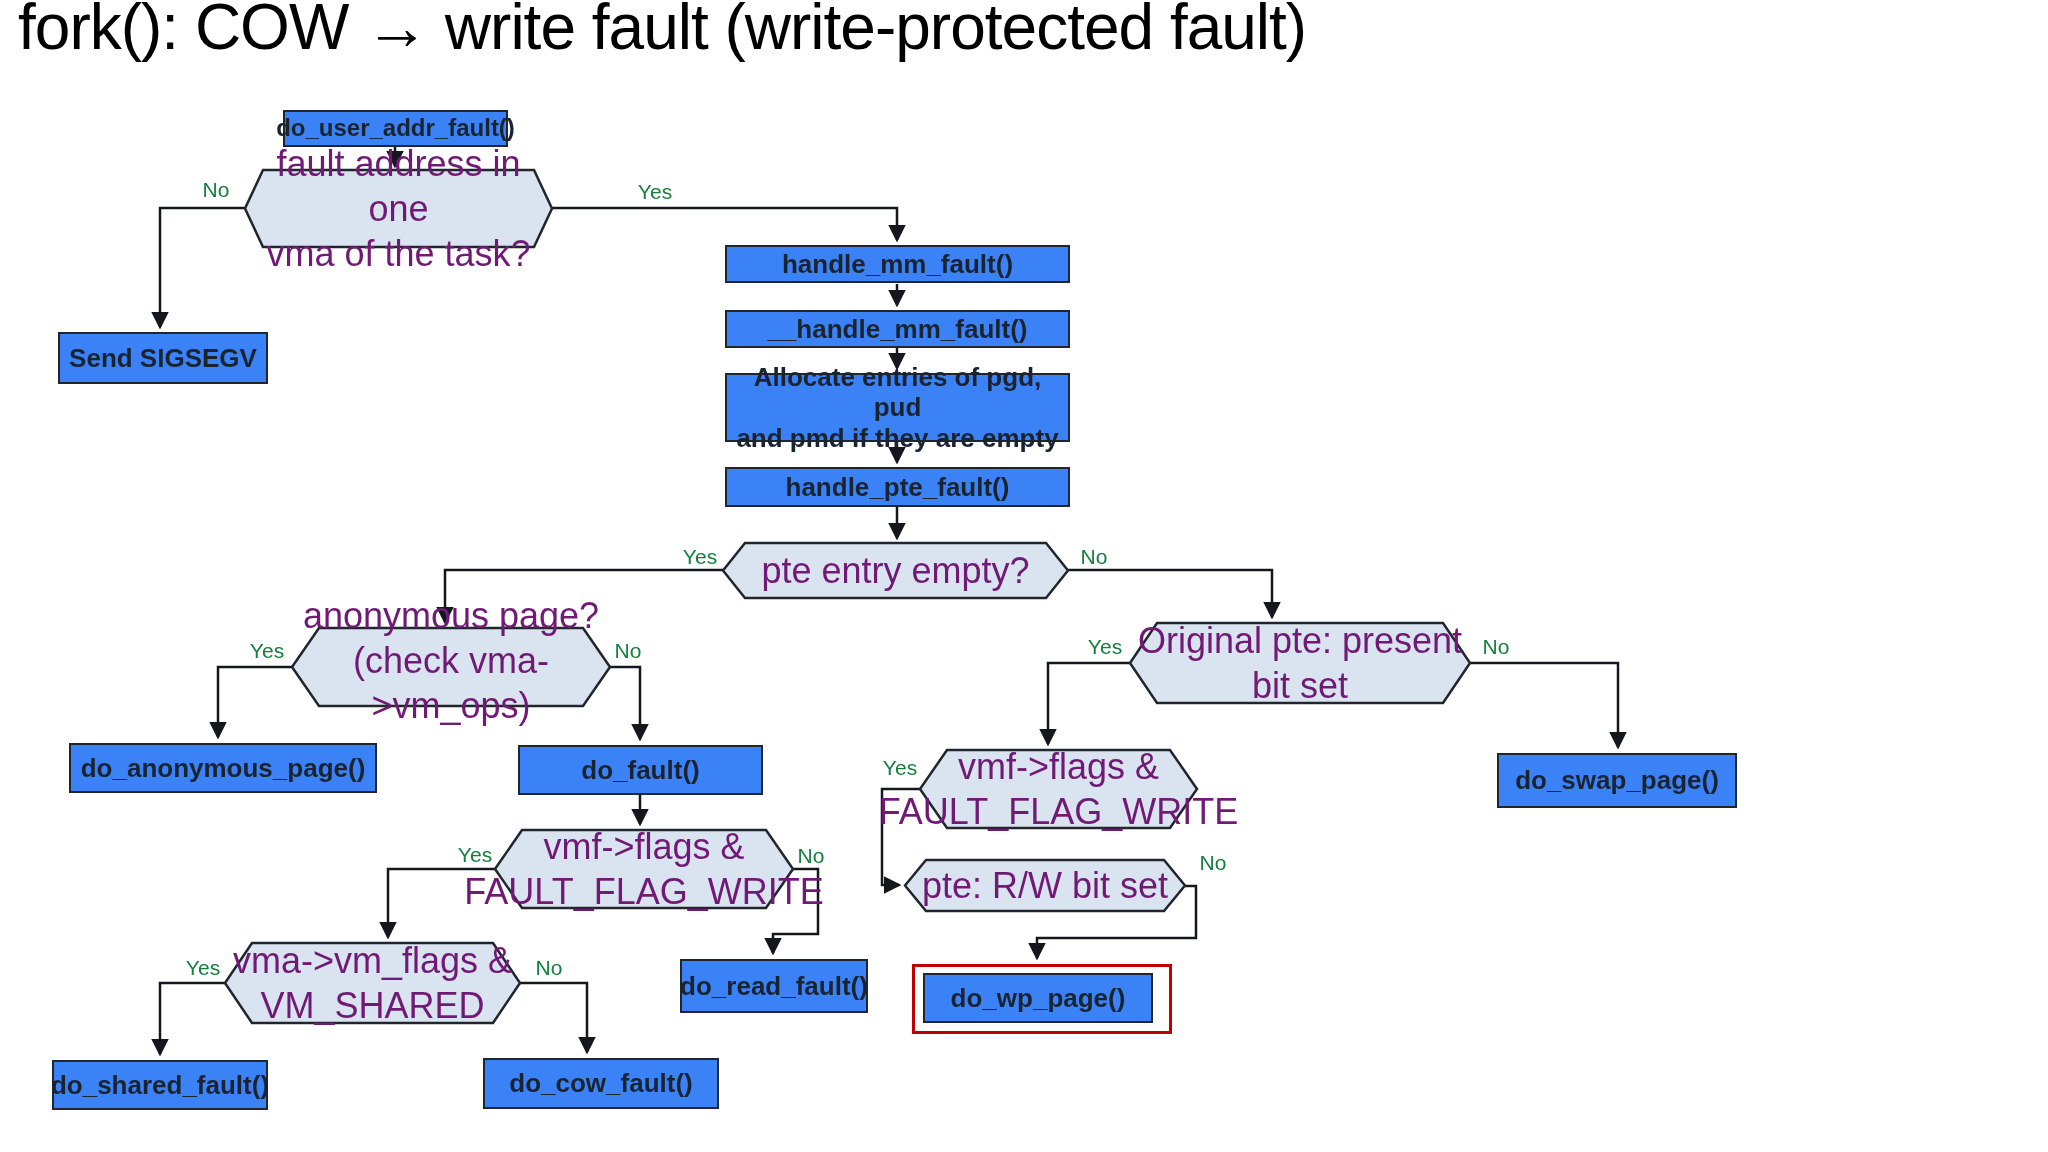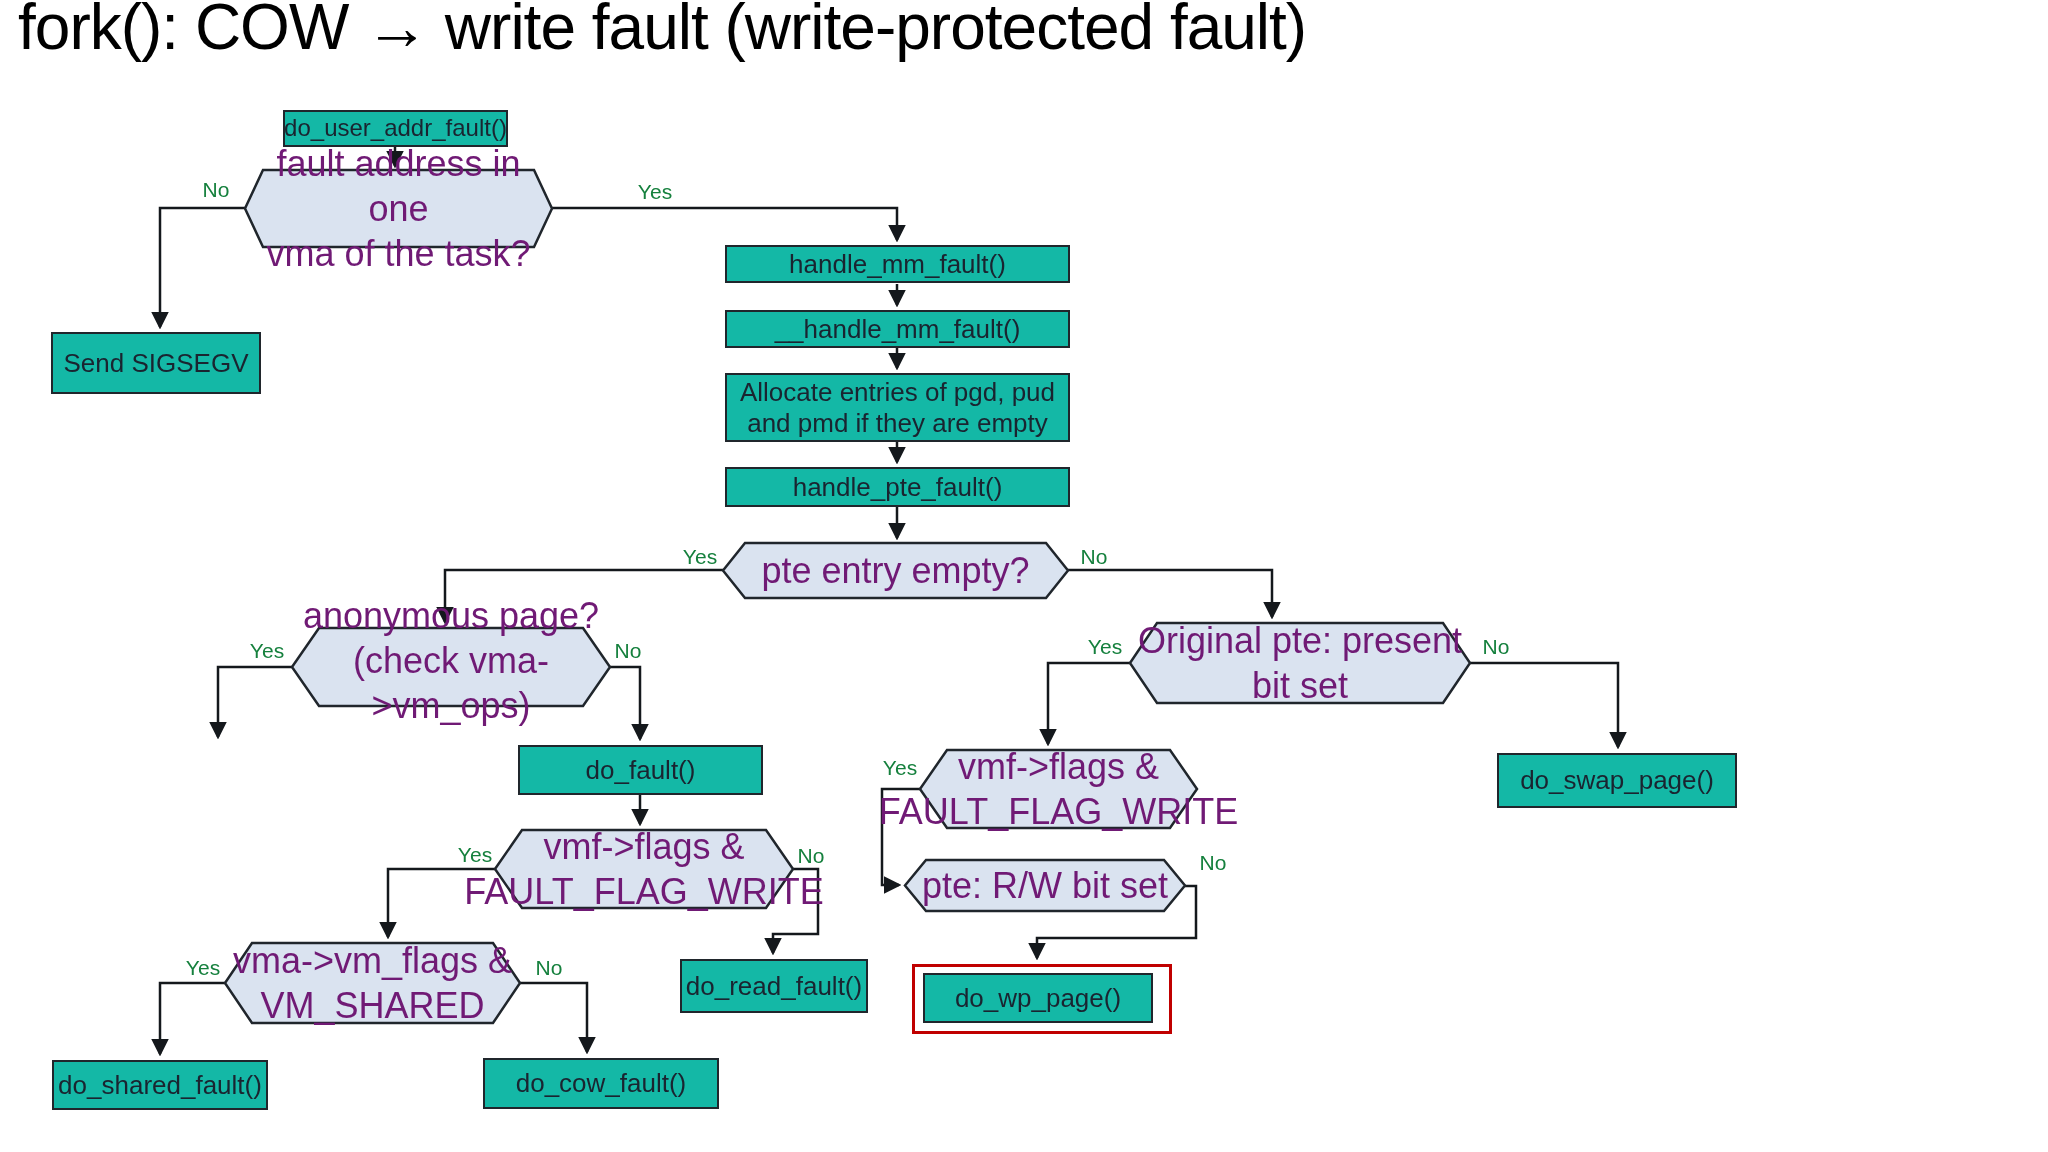--- a/index.html
+++ b/index.html
@@ -1,23 +1,23 @@
 <!DOCTYPE html>
 <html><head>
 <meta charset="utf-8">
 <style>
   html,body{margin:0;padding:0;background:#ffffff;}
   .stage{position:relative;width:2048px;height:1152px;background:#ffffff;overflow:hidden;
          font-family:"Liberation Sans",sans-serif;border-radius:25px;}
   .title{position:absolute;left:18px;top:-10px;margin:0;font-size:64px;font-weight:400;
          letter-spacing:-1px;color:#000;white-space:nowrap;}
   svg.edges{position:absolute;left:0;top:0;width:2048px;height:1152px;}
-  .proc{position:absolute;box-sizing:border-box;background:#14b8a6;border:2px solid #20262c;
+  .proc{position:absolute;box-sizing:border-box;background:#3b82f6;border:2px solid #20262c;
         display:flex;align-items:center;justify-content:center;text-align:center;
-        color:#1a2430;font-size:26px;line-height:1.18;white-space:pre-line;}
+        color:#1a2430;font-size:26px;line-height:1.18;white-space:pre-line;font-weight:bold;}
   .hexlab{position:absolute;box-sizing:border-box;display:flex;align-items:center;justify-content:center;
         text-align:center;color:#701a75;font-size:36px;line-height:1.25;white-space:pre-line;}
   .blabel{position:absolute;transform:translate(-50%,-50%);color:#15803d;font-size:21px;white-space:nowrap;}
   .hl{position:absolute;box-sizing:border-box;border:3px solid #c00000;background:transparent;}
   .small{font-size:24px;}
 </style>
 </head>
 <body>
 
 <div class="stage">
@@ -58,26 +58,27 @@
       <polygon points="319,628 583,628 610,667 583,706 319,706 292,667"></polygon>
       <polygon points="522,830 766,830 793,869 766,908 522,908 495,869"></polygon>
       <polygon points="252,943 493,943 520,983 493,1023 252,1023 225,983"></polygon>
       <polygon points="1157,623 1443,623 1470,663 1443,703 1157,703 1130,663"></polygon>
       <polygon points="947,750 1170,750 1197,789 1170,828 947,828 920,789"></polygon>
       <polygon points="926,860 1164,860 1185,885.5 1164,911 926,911 905,885.5"></polygon>
     </g>
   </svg>
 
   <div class="proc small" style="left:283px;top:110px;width:225px;height:37px;">do_user_addr_fault()</div>
-  <div class="proc" style="left:51px;top:332px;width:210px;height:62px;">Send SIGSEGV</div>
+  <div class="proc" style="left:58px;top:332px;width:210px;height:52px;">Send SIGSEGV</div>
   <div class="proc" style="left:725px;top:245px;width:345px;height:38px;">handle_mm_fault()</div>
   <div class="proc" style="left:725px;top:310px;width:345px;height:38px;">__handle_mm_fault()</div>
   <div class="proc" style="left:725px;top:373px;width:345px;height:69px;">Allocate entries of pgd, pud
 and pmd if they are empty</div>
   <div class="proc" style="left:725px;top:467px;width:345px;height:40px;">handle_pte_fault()</div>
+  <div class="proc" style="left:69px;top:743px;width:308px;height:50px;">do_anonymous_page()</div>
   <div class="proc" style="left:518px;top:745px;width:245px;height:50px;">do_fault()</div>
   <div class="proc" style="left:52px;top:1060px;width:216px;height:50px;">do_shared_fault()</div>
   <div class="proc" style="left:483px;top:1058px;width:236px;height:51px;">do_cow_fault()</div>
   <div class="proc" style="left:680px;top:959px;width:188px;height:54px;">do_read_fault()</div>
   <div class="hl" style="left:912px;top:964px;width:260px;height:70px;"></div>
   <div class="proc" style="left:923px;top:973px;width:230px;height:50px;">do_wp_page()</div>
   <div class="proc" style="left:1497px;top:753px;width:240px;height:55px;text-align:right;">do_swap_page()</div>
 
   <div class="hexlab" style="left:245px;top:170px;width:307px;height:77px;">fault address in one
 vma of the task?</div>

